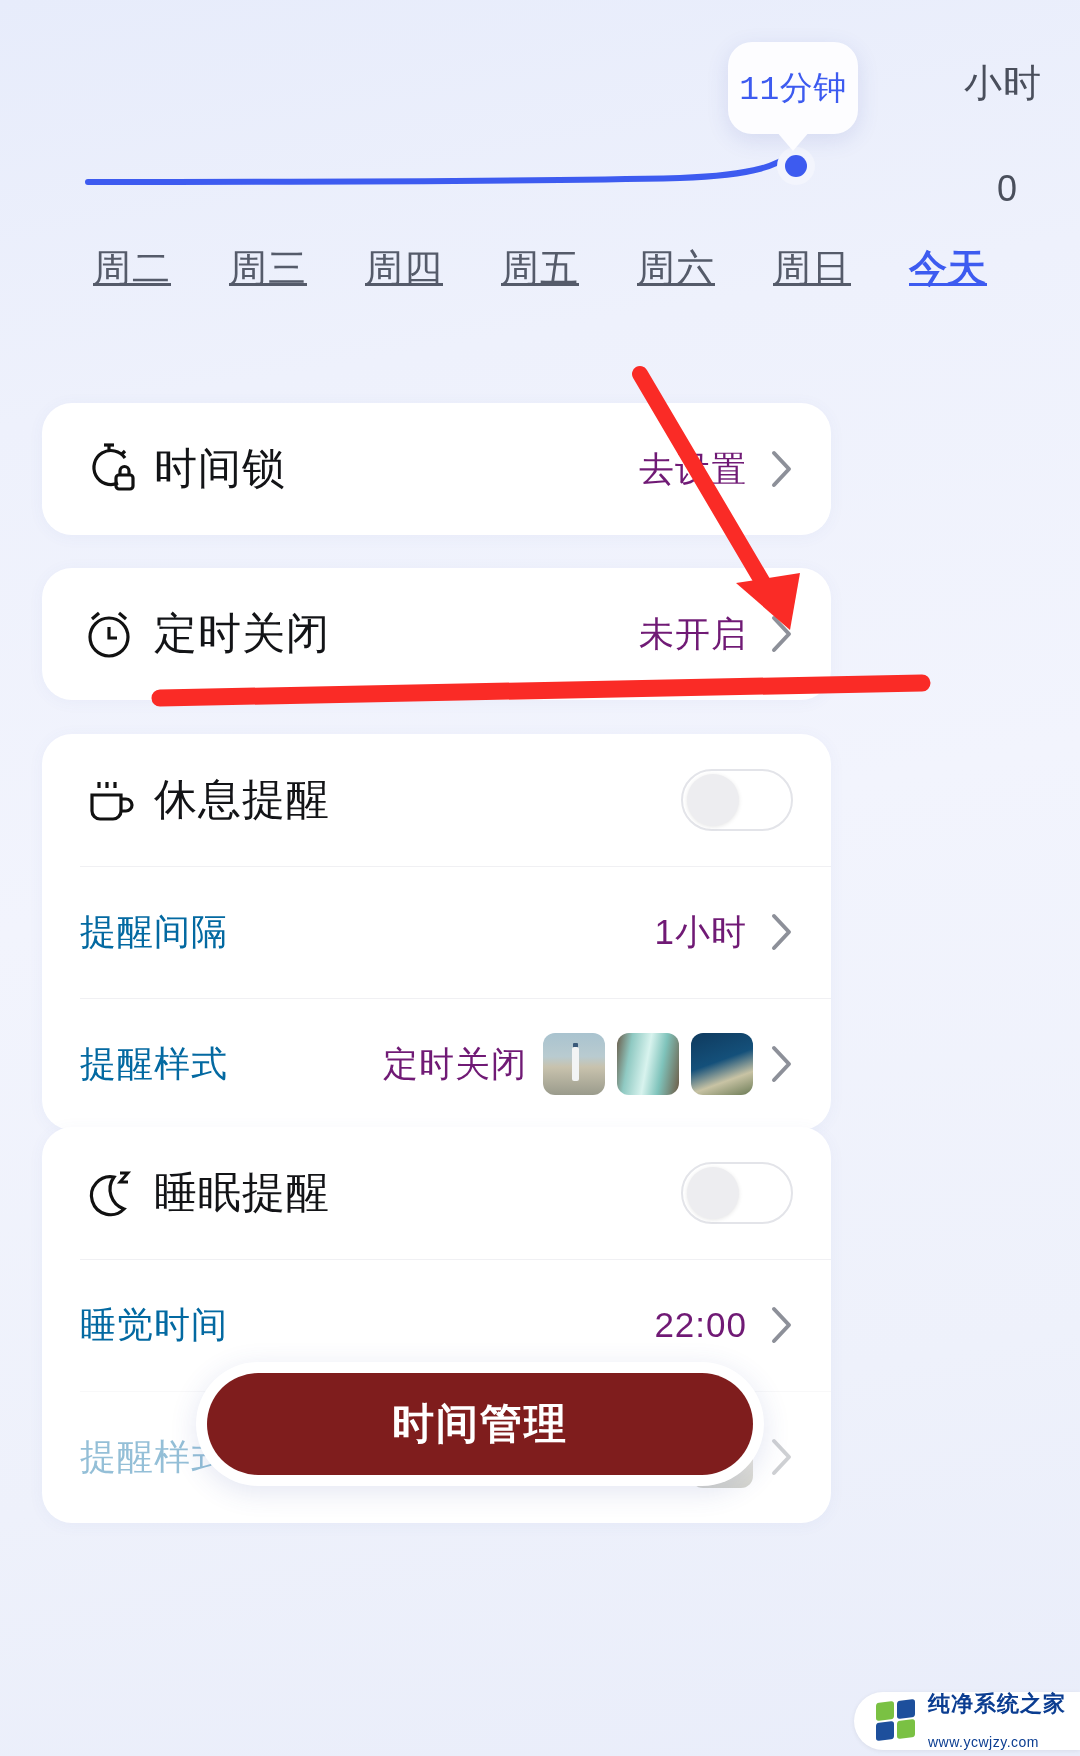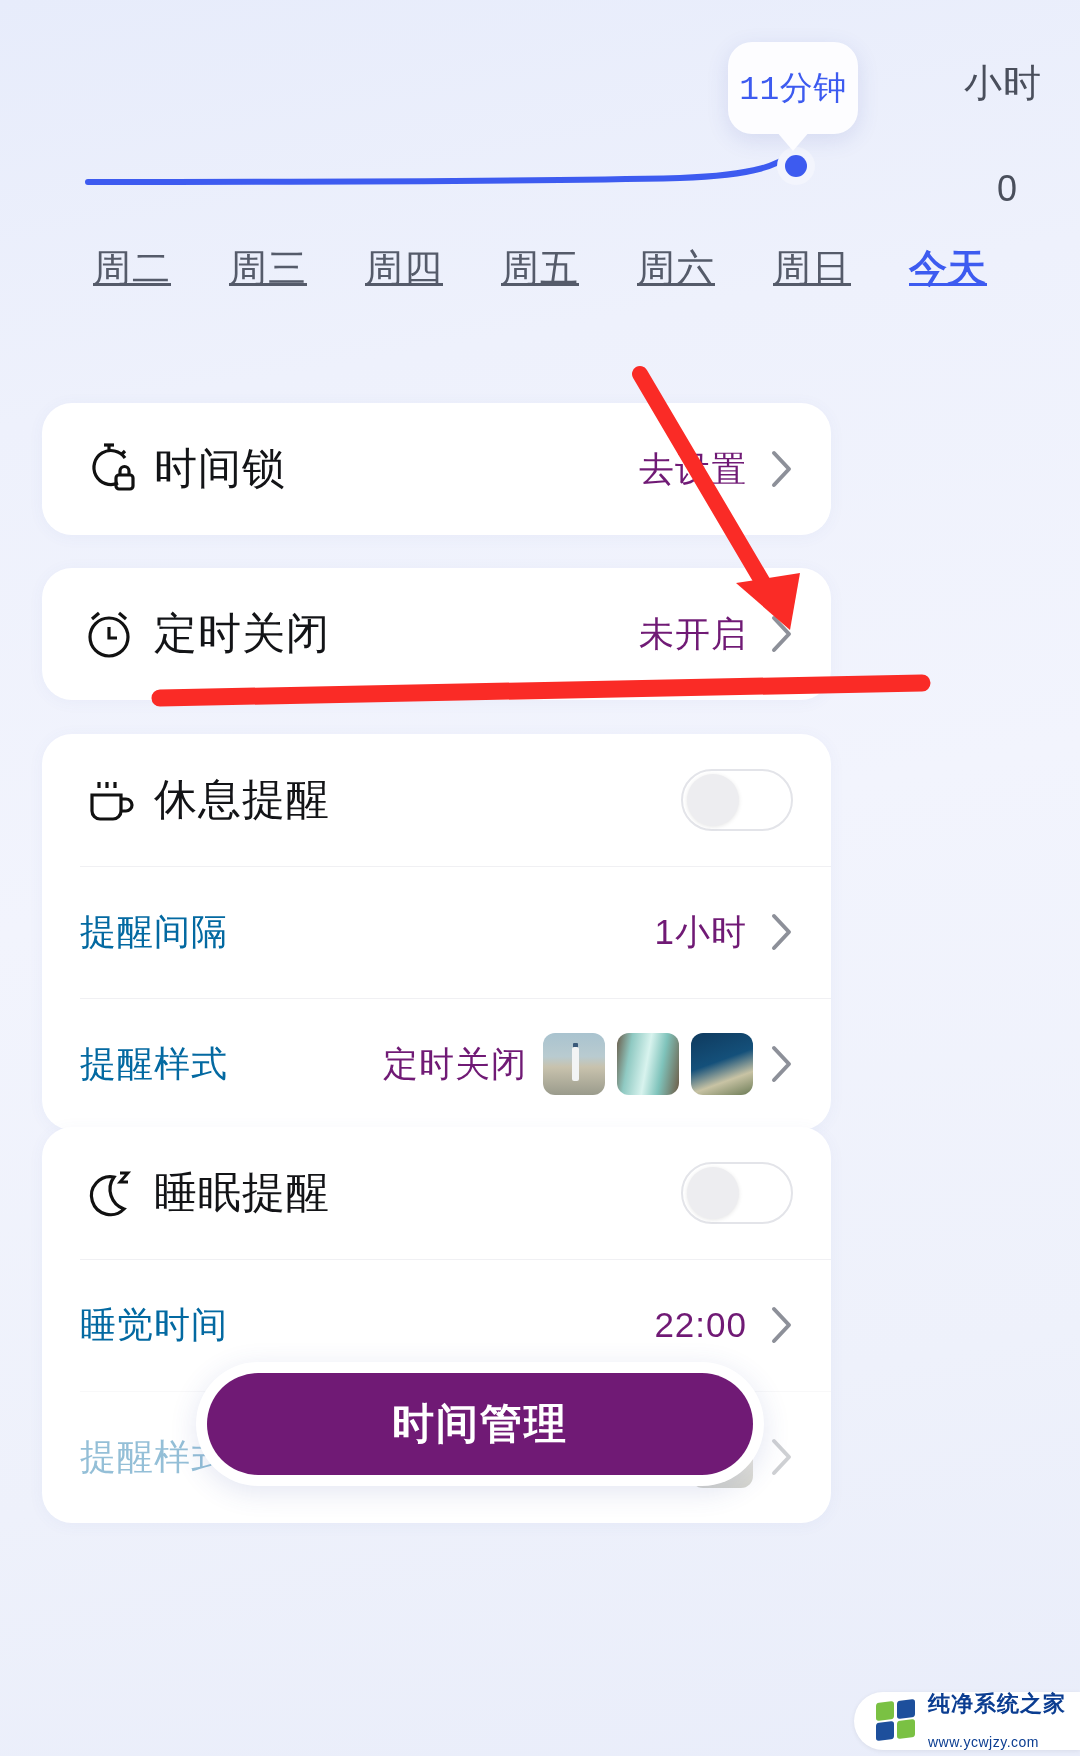--- a/index.html
+++ b/index.html
@@ -92,21 +92,21 @@
 
   
   .tabbar {
     position:absolute; left:196px; top:1362px; width:568px; height:124px;
     background:#ffffff; border-radius:62px;
     box-shadow:0 6px 28px rgba(60,80,160,.14);
     display:flex; align-items:center; padding:11px;
   }
   .tab { flex:1; height:100%; display:flex; align-items:center; justify-content:center;
          font-size:42px; letter-spacing:2px; border-radius:52px; }
-  .tab.active { background:#701a75; color:#ffffff; font-weight:bold; }
+  .tab.active { background:#7f1d1d; color:#ffffff; font-weight:bold; }
   .tab.inactive { color:#1b1c20; }
 
   
   .faded { opacity:.42; }
 
   
   .wm {
     position:absolute; right:0px; bottom:6px; height:58px;
     background:#ffffff; border-radius:30px 0 0 30px;
     display:flex; align-items:center; padding:0 14px 0 22px; gap:10px;

